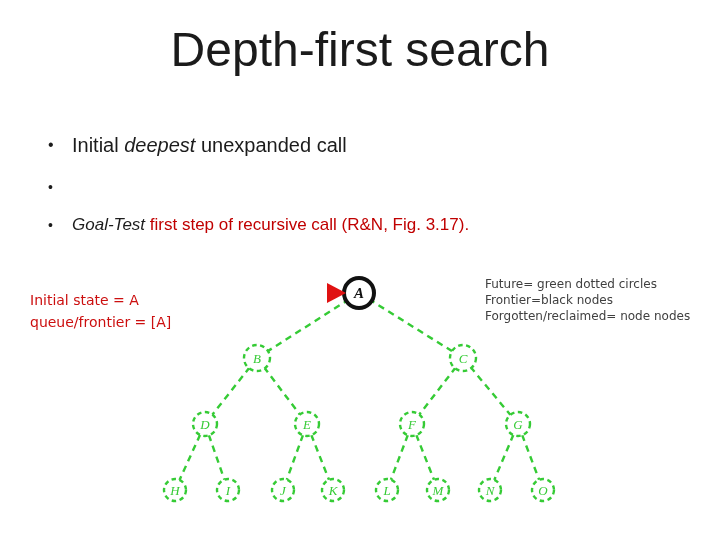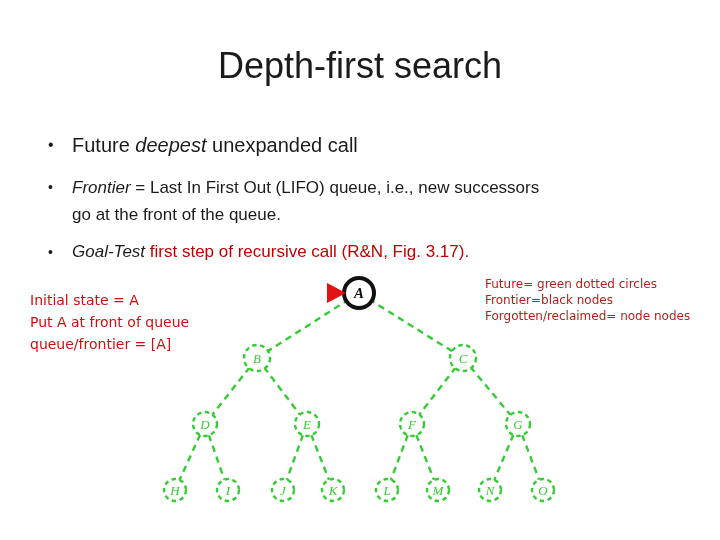--- a/index.html
+++ b/index.html
@@ -4,23 +4,23 @@
 <style>
   html,body { margin:0; padding:0; }
   body {
     width:720px; height:540px;
     background:#ffffff;
     position:relative;
     overflow:hidden;
     font-family:"Liberation Sans", sans-serif;
   }
   .slide-title {
-    position:absolute; top:44px; left:0; width:720px;
+    position:absolute; top:28px; left:0; width:720px;
     text-align:center;
-    font-size:36px; line-height:44px;
+    font-size:48px; line-height:44px;
     color:#1b1b1b;
   }
   .bullets {
     position:absolute; left:48px; top:132px; width:628px;
     color:#1c1c1c;
   }
   .bullet { display:flex; align-items:flex-start; }
   .bullet .dot { width:24px; flex:0 0 24px; }
   .bullet-1 { font-size:20px; line-height:26px; }
   .bullet-1 .dot { font-size:16px; line-height:26px; }
@@ -34,48 +34,46 @@
     position:absolute; left:30px; top:289px;
     font-family:"DejaVu Sans", sans-serif;
     font-size:14px; line-height:22px;
     color:#cc0f0f;
     white-space:nowrap;
   }
   .legend {
     position:absolute; left:485px; top:276px;
     font-family:"DejaVu Sans", sans-serif;
     font-size:12px; line-height:16px;
-    color:#b91c1c;
+    color:#404040;
     white-space:nowrap;
   }
   #tree-svg { position:absolute; left:0; top:0; }
 </style>
 </head>
 <body>
 
 <div class="slide-title">Depth-first search</div>
 
 <div class="bullets">
   <div class="bullet bullet-1">
     <span class="dot">•</span>
-    <span class="btext"><span>Future </span><em>deepest</em><span> unexpanded call</span></span>
+    <span class="btext"><span>Initial </span><em>deepest</em><span> unexpanded call</span></span>
   </div>
   <div class="bullet bullet-2">
     <span class="dot">•</span>
-    <span class="btext"><em>Frontier</em><span> = Last In First Out (LIFO) queue, i.e., new successors</span><br><span>go at the front of the queue.</span></span>
   </div>
   <div class="bullet bullet-3">
     <span class="dot">•</span>
     <span class="btext"><em>Goal-Test</em><span class="red-seg"> first step of recursive call (R&amp;N, Fig. 3.17).</span></span>
   </div>
 </div>
 
 <div class="annotation">
   <div>Initial state = A</div>
-  <div>Put A at front of queue</div>
   <div>queue/frontier = [A]</div>
 </div>
 
 <div class="legend">
   <div>Future= green dotted circles</div>
   <div>Frontier=black nodes</div>
   <div>Forgotten/reclaimed= node nodes</div>
 </div>
 
 <svg id="tree-svg" width="720" height="540" viewBox="0 0 720 540">

